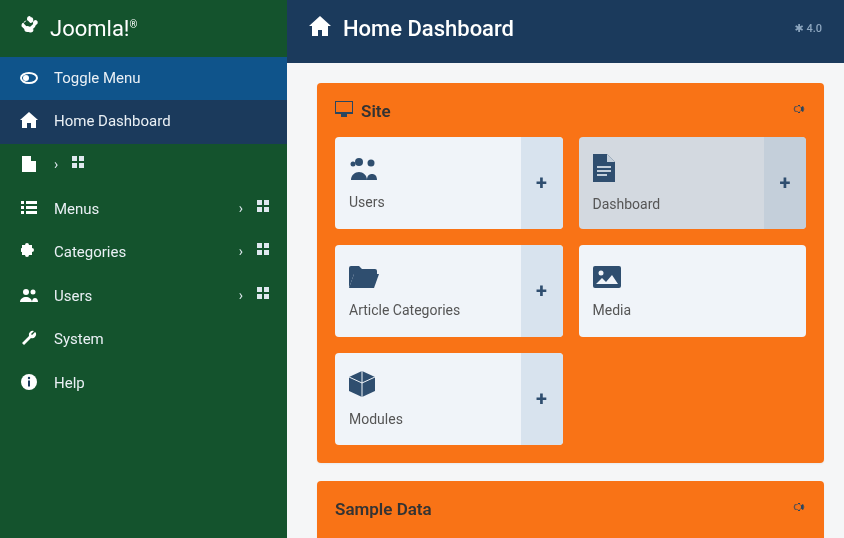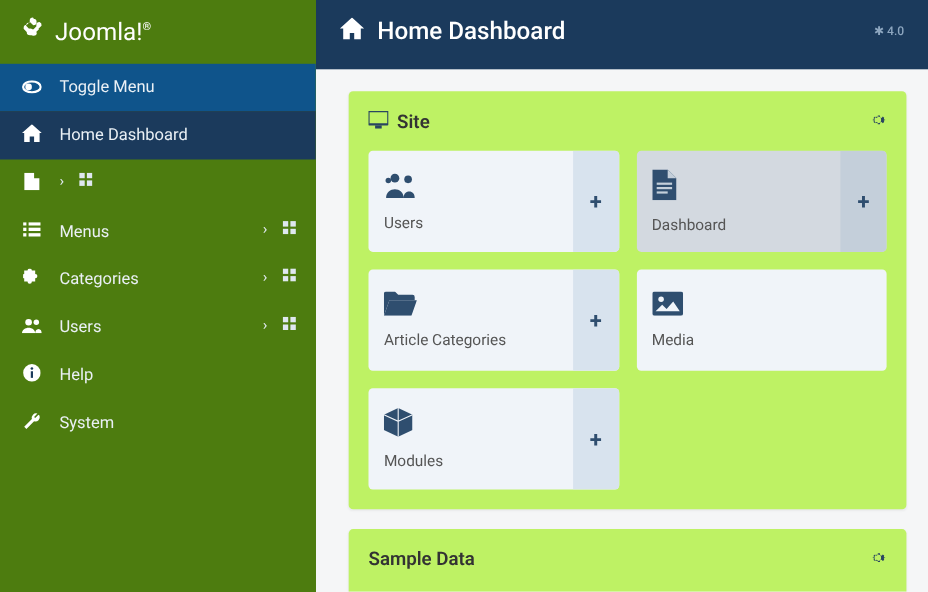--- a/index.html
+++ b/index.html
@@ -1,35 +1,35 @@
 <!DOCTYPE html>
 <html><head>
 <meta charset="utf-8">
 <style>
 *{margin:0;padding:0;box-sizing:border-box}
 body{font-family:-apple-system,BlinkMacSystemFont,"Segoe UI",Roboto,Arial,sans-serif;background:#f5f5f5;width:844px;height:538px;overflow:hidden}
-.sidebar{position:fixed;left:0;top:0;width:287px;height:538px;background:#4d7c0f;color:#fff}
+.sidebar{position:fixed;left:0;top:0;width:287px;height:538px;background:#14532d;color:#fff}
 .logo{display:flex;align-items:center;padding:14px 18px;font-size:22px;font-weight:300}
 .logo-icon{margin-right:8px}
 .logo-text{font-weight:400}
 .logo-text sup{font-size:10px;vertical-align:super}
 .nav{list-style:none}
 .nav-item{display:flex;padding:12px 18px;color:#eaf0f5;font-size:15px;cursor:pointer}
 .nav-item.toggle{background:#0f548b}
 .nav-item.active{background:#1b3a5c}
 .nav-item .icon{width:22px;margin-right:14px;text-align:center;font-size:16px}
 .nav-item .label{flex:1}
 .nav-item .chev{margin-right:14px;font-size:14px;color:#dfe8ef}
 .nav-item .grid-ico{color:#dfe8ef;font-size:12px}
 .main{margin-left:287px;width:557px;height:538px;background:#f5f6f7;overflow:hidden}
 .topbar{background:#1b3a5c;color:#fff;padding:16px 22px 22px;display:flex;align-items:center;font-size:22px;font-weight:500}
 .topbar .home-ico{margin-right:12px;font-size:20px}
 .topbar .ver{margin-left:auto;font-size:11px;color:#8da6bf}
 .content{padding:20px 20px 0 30px}
-.panel{background:#bef264;border-radius:4px;padding:18px;margin-bottom:18px;box-shadow:0 1px 2px rgba(0,0,0,.05)}
+.panel{background:#f97316;border-radius:4px;padding:18px;margin-bottom:18px;box-shadow:0 1px 2px rgba(0,0,0,.05)}
 .panel-head{display:flex;align-items:center;margin-bottom:16px}
 .panel-head .ico{margin-right:8px;color:#2a4660}
 .panel-head h3{font-size:17px;font-weight:600;color:#333}
 .panel-head .gear{margin-left:auto;color:#2a4660;font-size:15px;cursor:pointer}
 .grid{display:grid;grid-template-columns:1fr 1fr;gap:16px}
 .card{background:#f0f4f9;border-radius:4px;height:92px;display:flex;overflow:hidden}
 .card.hover{background:#d3d9e0}
 .card-main{flex:1;padding:12px 14px;display:flex;flex-direction:column;justify-content:center}
 .card-main .cico{color:#2f4e6f;font-size:26px;margin-bottom:8px}
 .card-main .clabel{color:#555;font-size:14px;font-weight:400}
@@ -115,31 +115,31 @@
       <span class="chev">›</span>
       <span class="grid-ico"><svg width="12" height="12" viewBox="0 0 12 12" fill="#dfe8ef">
             <rect width="5" height="5"></rect>
             <rect x="7" width="5" height="5"></rect>
             <rect y="7" width="5" height="5"></rect>
             <rect x="7" y="7" width="5" height="5"></rect>
           </svg></span>
     </li>
     <li class="nav-item">
       <span class="icon"><svg width="16" height="16" viewBox="0 0 16 16" fill="#fff">
+            <path d="M15 3a4 4 0 01-5 5L3 15l-2-2 7-7a4 4 0 015-5l-3 3 1 1 3-3z"></path>
+          </svg></span>
+      <span class="label">System</span>
+    </li>
+    <li class="nav-item">
+      <span class="icon"><svg width="16" height="16" viewBox="0 0 16 16" fill="#fff">
             <circle cx="8" cy="8" r="8"></circle>
             <circle cx="8" cy="4" r="1.2" fill="#1b3a5c"></circle>
             <rect x="7" y="6.5" width="2" height="6" fill="#1b3a5c"></rect>
           </svg></span>
       <span class="label">Help</span>
-    </li>
-    <li class="nav-item">
-      <span class="icon"><svg width="16" height="16" viewBox="0 0 16 16" fill="#fff">
-            <path d="M15 3a4 4 0 01-5 5L3 15l-2-2 7-7a4 4 0 015-5l-3 3 1 1 3-3z"></path>
-          </svg></span>
-      <span class="label">System</span>
     </li>
   </ul>
 </div>
 
 <div class="main">
   <div class="topbar">
     <span class="home-ico"><svg width="22" height="20" viewBox="0 0 22 20" fill="#fff">
           <path d="M11 0L0 10h3v10h6v-6h4v6h6V10h3z"></path>
         </svg></span>
     <span>Home Dashboard</span>

